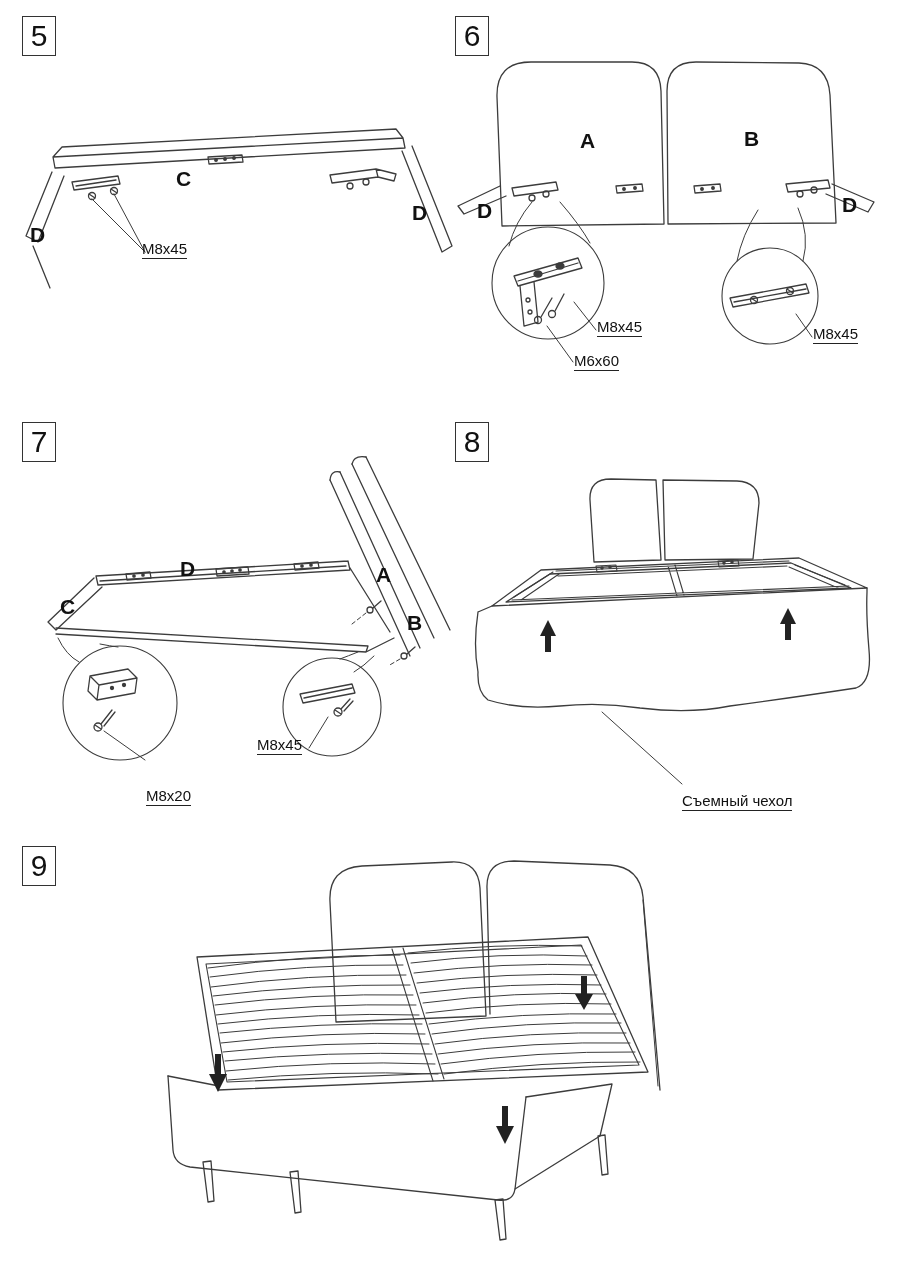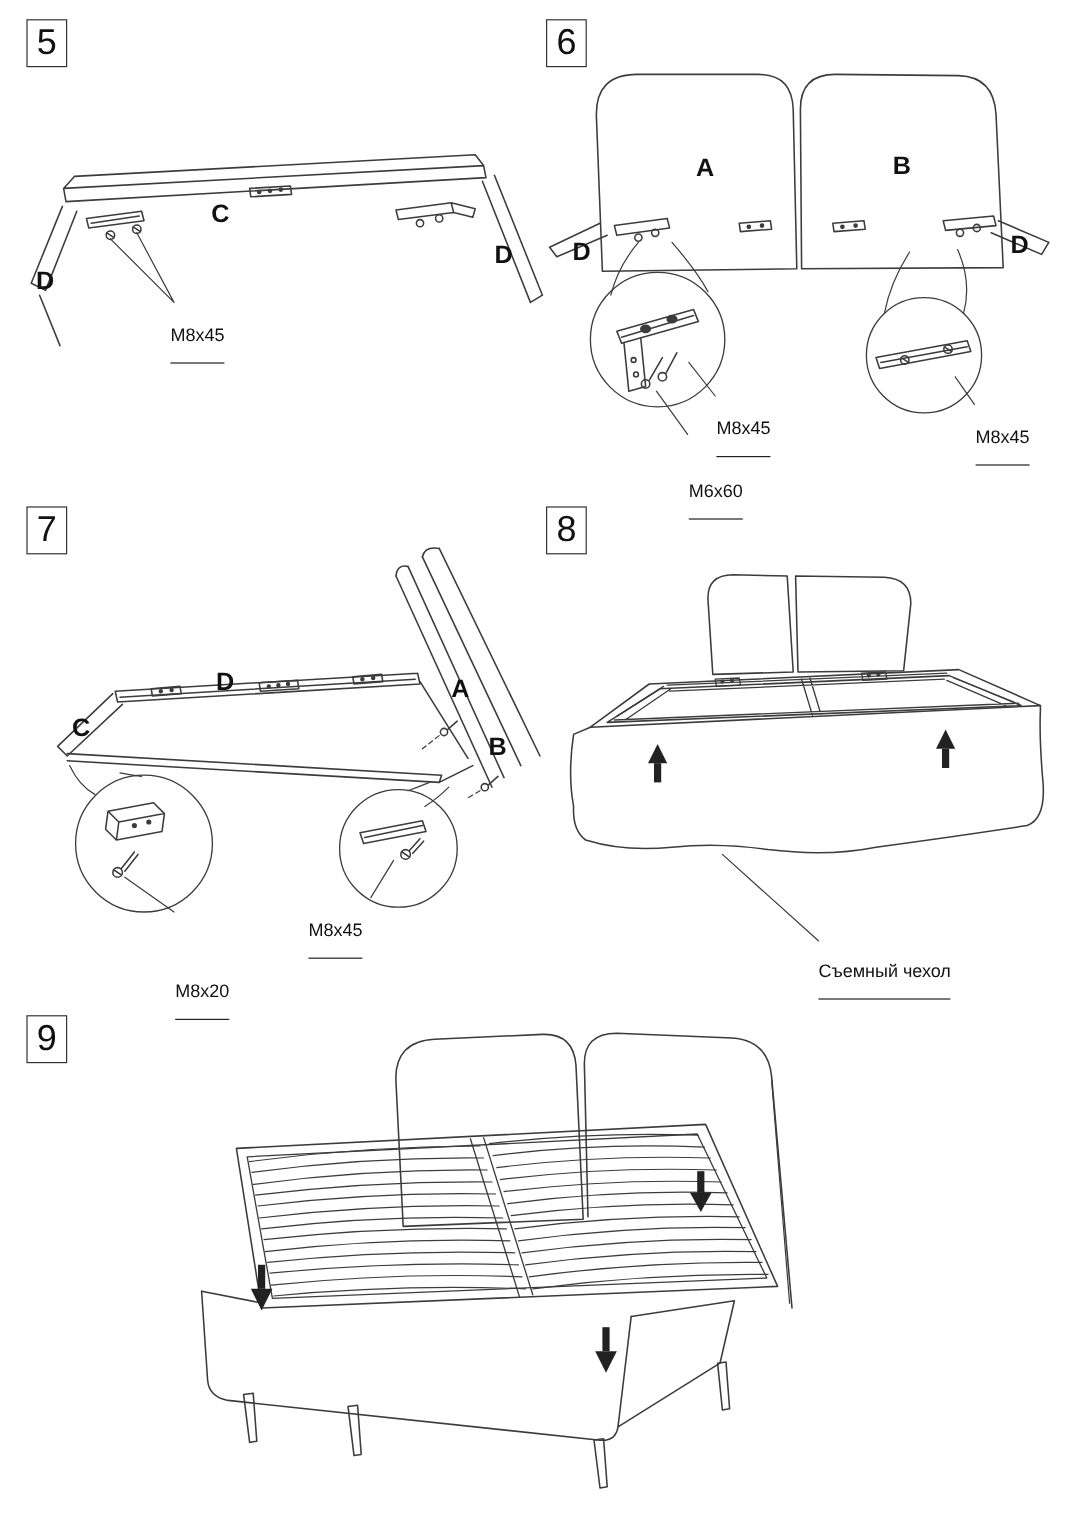--- a/index.html
+++ b/index.html
@@ -8,21 +8,21 @@
     font-family:"Liberation Sans",sans-serif;color:#111;overflow:hidden;
   }
   .art{position:absolute;left:0;top:0;}
   .stepnum{
     position:absolute;width:34px;height:40px;border:1.7px solid #333;
     font-size:30px;line-height:38px;text-align:center;background:#fff;box-sizing:border-box;
   }
   .part{position:absolute;font-weight:bold;font-size:21px;line-height:1;}
   .callout{
     position:absolute;font-size:15px;line-height:1.15;
-    border-bottom:1.3px solid #222;padding-bottom:14px;white-space:nowrap;margin-top:31px;
+    border-bottom:1.3px solid #222;padding-bottom:1px;white-space:nowrap;
   }
 </style>
 </head>
 <body>
 
 <div class="page">
 
   <svg class="art" width="900" height="1280" viewBox="0 0 900 1280" fill="none" stroke="#3c3c3c" stroke-width="1.3" stroke-linecap="round" stroke-linejoin="round">
 
     <g>
@@ -239,25 +239,25 @@
   <div class="part" style="left:176px;top:168px">C</div>
   <div class="part" style="left:30px;top:224px">D</div>
   <div class="part" style="left:412px;top:202px">D</div>
   <div class="callout" style="left:142px;top:240px">M8x45</div>
 
   <div class="part" style="left:580px;top:130px">A</div>
   <div class="part" style="left:744px;top:128px">B</div>
   <div class="part" style="left:477px;top:200px">D</div>
   <div class="part" style="left:842px;top:194px">D</div>
   <div class="callout" style="left:597px;top:318px">M8x45</div>
-  <div class="callout" style="left:574px;top:370px">M6x60</div>
+  <div class="callout" style="left:574px;top:352px">M6x60</div>
   <div class="callout" style="left:813px;top:325px">M8x45</div>
 
   <div class="part" style="left:180px;top:558px">D</div>
   <div class="part" style="left:376px;top:564px">A</div>
   <div class="part" style="left:60px;top:596px">C</div>
   <div class="part" style="left:407px;top:612px">B</div>
   <div class="callout" style="left:146px;top:787px">M8x20</div>
   <div class="callout" style="left:257px;top:736px">M8x45</div>
 
-  <div class="callout" style="left:682px;top:770px">Съемный чехол</div>
+  <div class="callout" style="left:682px;top:792px">Съемный чехол</div>
 
 </div>
 
 </body></html>

